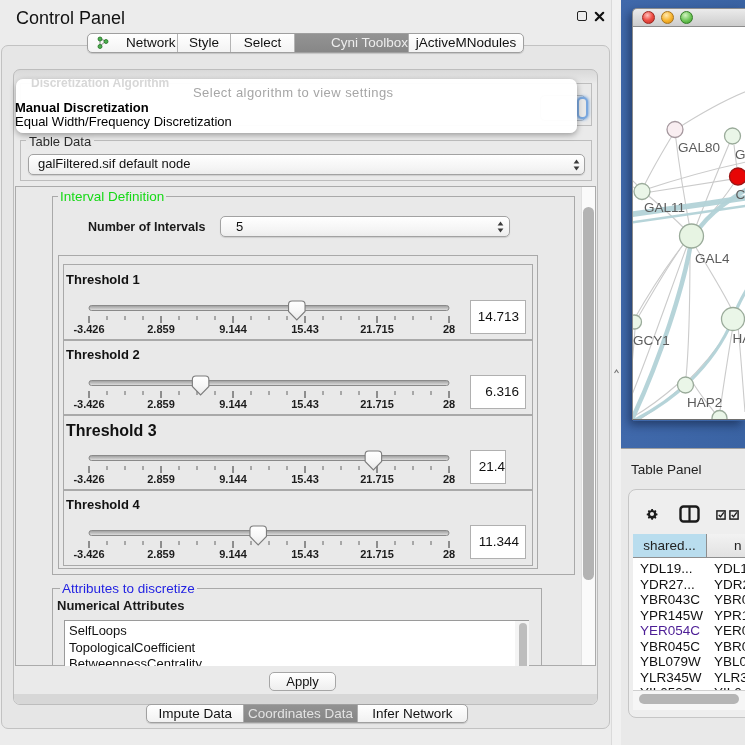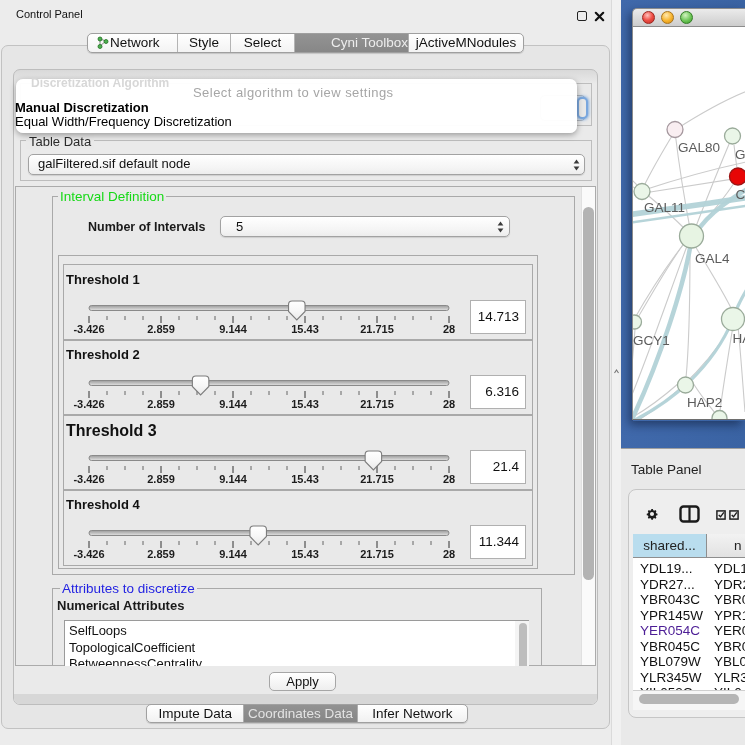--- a/index.html
+++ b/index.html
@@ -6,21 +6,21 @@
   #root{position:relative;width:745px;height:745px;background:#ececec;
         font-family:"Liberation Sans",sans-serif;overflow:hidden;}
   .abs{position:absolute;}
   .b{font-weight:bold;}
   svg{display:block;}
 </style>
 </head>
 <body>
 <div id="root">
 
-  <div class="abs" style="left:16px;top:8px;font-size:11px;color:#111;">Control Panel</div>
+  <div class="abs" style="left:16px;top:8px;font-size:18px;color:#111;">Control Panel</div>
 
   <div class="abs" style="left:577px;top:11px;width:8px;height:8px;border:1.6px solid #222;border-radius:2px;"></div>
   <svg class="abs" style="left:594px;top:11px;" width="11" height="11" viewBox="0 0 11 11">
     <path d="M1.8,1.8 L9.2,9.2 M9.2,1.8 L1.8,9.2" stroke="#111" stroke-width="2.2" stroke-linecap="round"></path>
   </svg>
 
   <div class="abs" style="left:1px;top:45px;width:609px;height:684px;background:#e6e6e6;border:1px solid #c2c2c2;border-radius:7px;box-sizing:border-box;"></div>
 
   <div class="abs" style="left:13px;top:69px;width:585px;height:636px;background:linear-gradient(#d9d9d9,#eaeaea 14px);border:1px solid #bdbdbd;border-radius:7px;box-sizing:border-box;"></div>
   <div class="abs" style="left:14px;top:694px;width:583px;height:10px;background:#d7d7d7;border-radius:0 0 6px 6px;"></div>
@@ -183,21 +183,21 @@
         <line x1="364" y1="20" x2="364" y2="27" stroke="#333" stroke-width="1"></line>
     <text x="4" y="37" font-size="11" font-weight="bold" fill="#1c1c1c" text-anchor="middle" font-family="Liberation Sans, sans-serif">-3.426</text>
         <text x="76" y="37" font-size="11" font-weight="bold" fill="#1c1c1c" text-anchor="middle" font-family="Liberation Sans, sans-serif">2.859</text>
         <text x="148" y="37" font-size="11" font-weight="bold" fill="#1c1c1c" text-anchor="middle" font-family="Liberation Sans, sans-serif">9.144</text>
         <text x="220" y="37" font-size="11" font-weight="bold" fill="#1c1c1c" text-anchor="middle" font-family="Liberation Sans, sans-serif">15.43</text>
         <text x="292" y="37" font-size="11" font-weight="bold" fill="#1c1c1c" text-anchor="middle" font-family="Liberation Sans, sans-serif">21.715</text>
         <text x="364" y="37" font-size="11" font-weight="bold" fill="#1c1c1c" text-anchor="middle" font-family="Liberation Sans, sans-serif">28</text>
     <path d="M 280.1438140393305,15.5 L 280.1438140393305,8.5 Q 280.1438140393305,5 283.6438140393305,5 L 293.1438140393305,5 Q 296.6438140393305,5 296.6438140393305,8.5 L 296.6438140393305,15.5 L 288.3938140393305,24 Z" fill="url(#thg)" stroke="#7c7c7c" stroke-width="1.1"></path>
   </g>
     </svg>
-  <div class="abs" style="left:470px;top:450px;width:56px;height:34px;background:#fff;border:1px solid #b0b0b0;box-sizing:border-box;font-size:13.5px;color:#111;text-align:right;line-height:32px;padding-right:6px;"><span>21.4</span></div>
+  <div class="abs" style="left:470px;top:450px;width:36px;height:34px;background:#fff;border:1px solid #b0b0b0;box-sizing:border-box;font-size:13.5px;color:#111;text-align:right;line-height:32px;"><span>21.4</span></div>
 
   <div class="abs" style="left:63px;top:489px;width:470px;height:77px;border:1px solid #a9a9a9;box-sizing:border-box;"></div>
   <div class="abs b" style="left:66px;top:497px;font-size:13px;color:#111;">Threshold 4</div>
   <svg class="abs" style="left:67px;top:520.5px;" width="394" height="42" viewBox="0 0 394 42">
       <g transform="translate(18,0)">
     <defs>
           <linearGradient id="trg3" x1="0" y1="0" x2="0" y2="1">
             <stop offset="0" stop-color="#9b9b9b"></stop>
             <stop offset="1" stop-color="#e3e3e3"></stop>
           </linearGradient>
@@ -251,21 +251,21 @@
 
   <div class="abs" style="left:269px;top:672px;width:67px;height:19px;background:linear-gradient(#ffffff,#eeeeee);border:1px solid #a6a6a6;border-radius:5px;box-sizing:border-box;text-align:center;font-size:13px;color:#111;line-height:17px;">Apply</div>
 
   <div class="abs" style="left:146px;top:704px;width:322px;height:19px;border:1px solid #a0a0a0;border-radius:5px;background:linear-gradient(#ffffff,#f1f1f1);box-sizing:border-box;box-shadow:0 1px 1px rgba(0,0,0,0.15);overflow:hidden;display:flex;">
     <div style="width:98px;text-align:center;font-size:13.5px;color:#111;line-height:17px;border-right:1px solid #aeaeae;box-sizing:border-box;">Impute Data</div>
     <div style="width:114px;text-align:center;font-size:13.5px;color:#e3e3e3;line-height:17px;background:linear-gradient(#929292,#868686);border-right:1px solid #aeaeae;box-sizing:border-box;">Coordinates Data</div>
     <div style="width:110px;text-align:center;font-size:13.5px;color:#111;line-height:17px;">Infer Network</div>
   </div>
 
   <div class="abs" style="left:87px;top:33px;width:437px;height:20px;border:1px solid #9f9f9f;border-radius:5px;background:linear-gradient(#ffffff,#f3f3f3);box-sizing:border-box;box-shadow:0 1px 1px rgba(0,0,0,0.15);overflow:hidden;display:flex;">
-    <div style="width:90px;font-size:13.5px;color:#111;line-height:18px;border-right:1px solid #b4b4b4;box-sizing:border-box;padding-left:22px;">Network</div>
+    <div style="width:90px;font-size:13.5px;color:#111;line-height:18px;border-right:1px solid #b4b4b4;box-sizing:border-box;padding-left:38px;">Network</div>
     <div style="width:53px;text-align:center;font-size:13.5px;color:#111;line-height:18px;border-right:1px solid #b4b4b4;box-sizing:border-box;">Style</div>
     <div style="width:64px;text-align:center;font-size:13.5px;color:#111;line-height:18px;border-right:1px solid #b4b4b4;box-sizing:border-box;">Select</div>
     <div style="width:114px;text-align:right;font-size:13.5px;color:#ededed;line-height:18px;background:linear-gradient(#939393,#878787);border-right:1px solid #aeaeae;box-sizing:border-box;">Cyni Toolbox</div>
     <div style="flex:1;text-align:center;font-size:13.5px;color:#111;line-height:18px;">jActiveMNodules</div>
   </div>
 
   <svg class="abs" style="left:97px;top:36px;" width="13" height="14" viewBox="0 0 13 14">
     <path d="M3,3 L9,5 M3,10 L9,5 M3,3 L3,10" stroke="#8a8a8a" stroke-width="1"></path>
     <circle cx="3" cy="3" r="2" fill="#4caf50" stroke="#20701f" stroke-width="0.8"></circle>
     <circle cx="9" cy="5.5" r="2" fill="#4caf50" stroke="#20701f" stroke-width="0.8"></circle>

